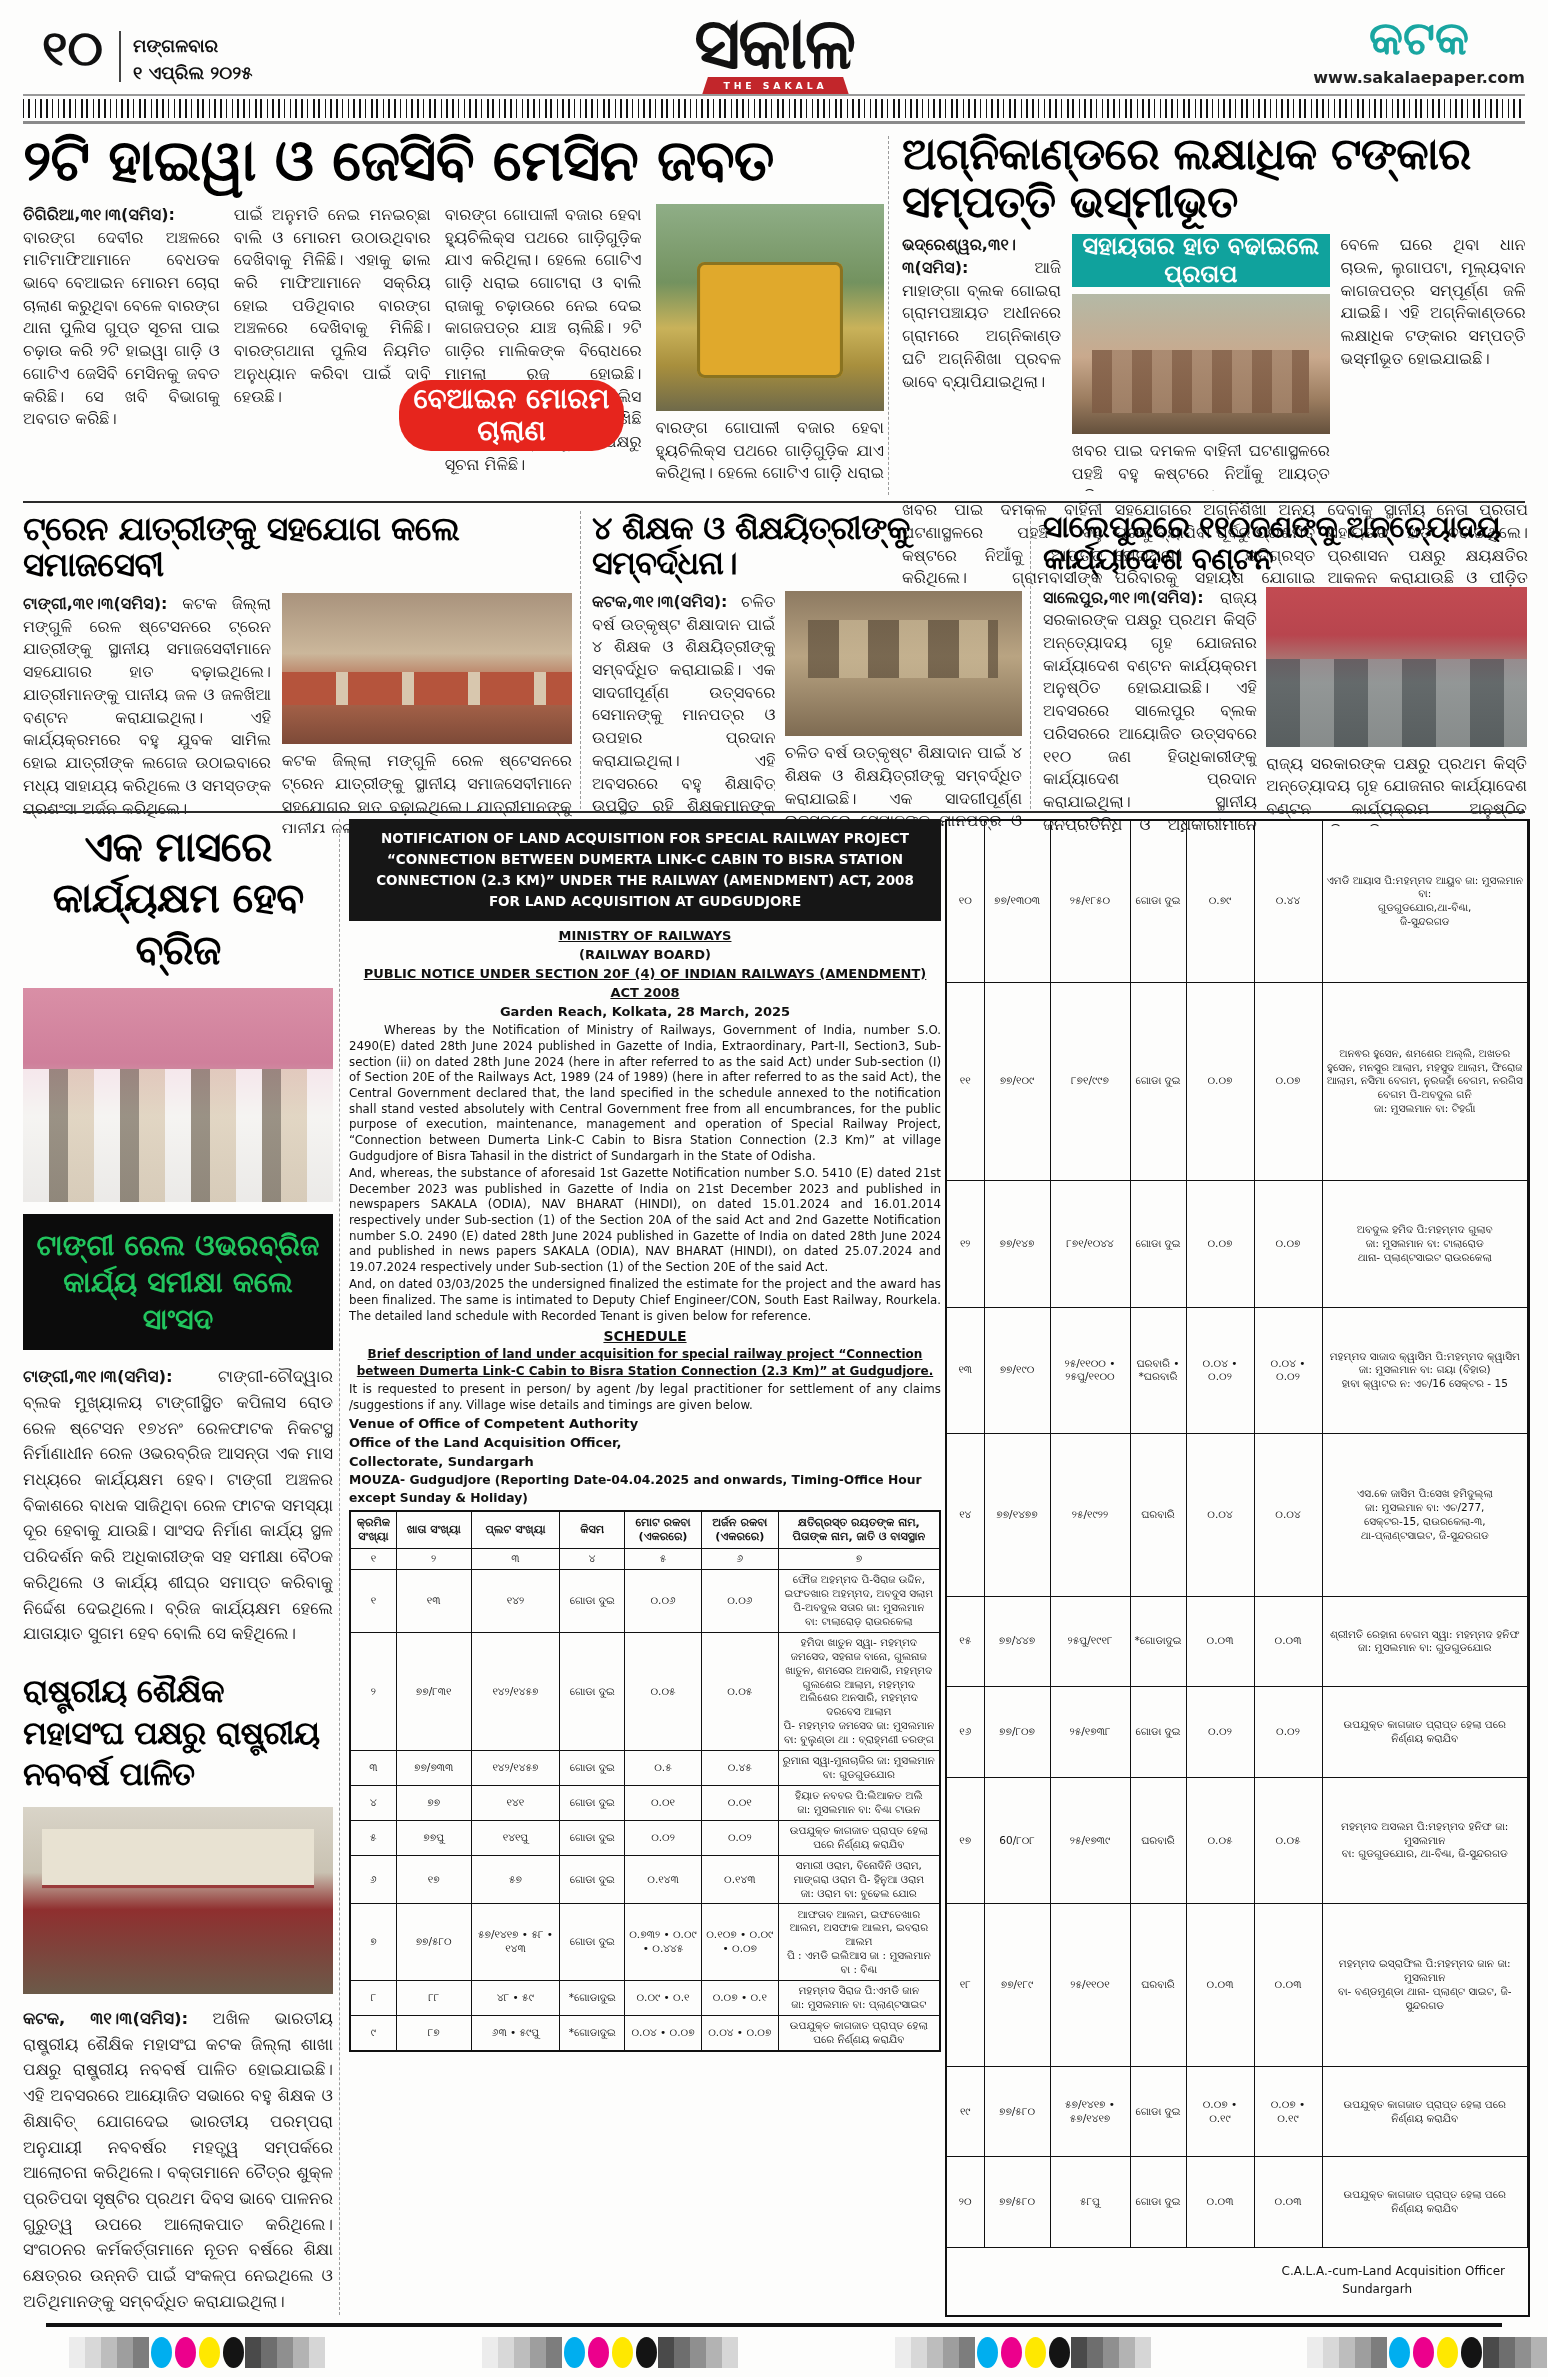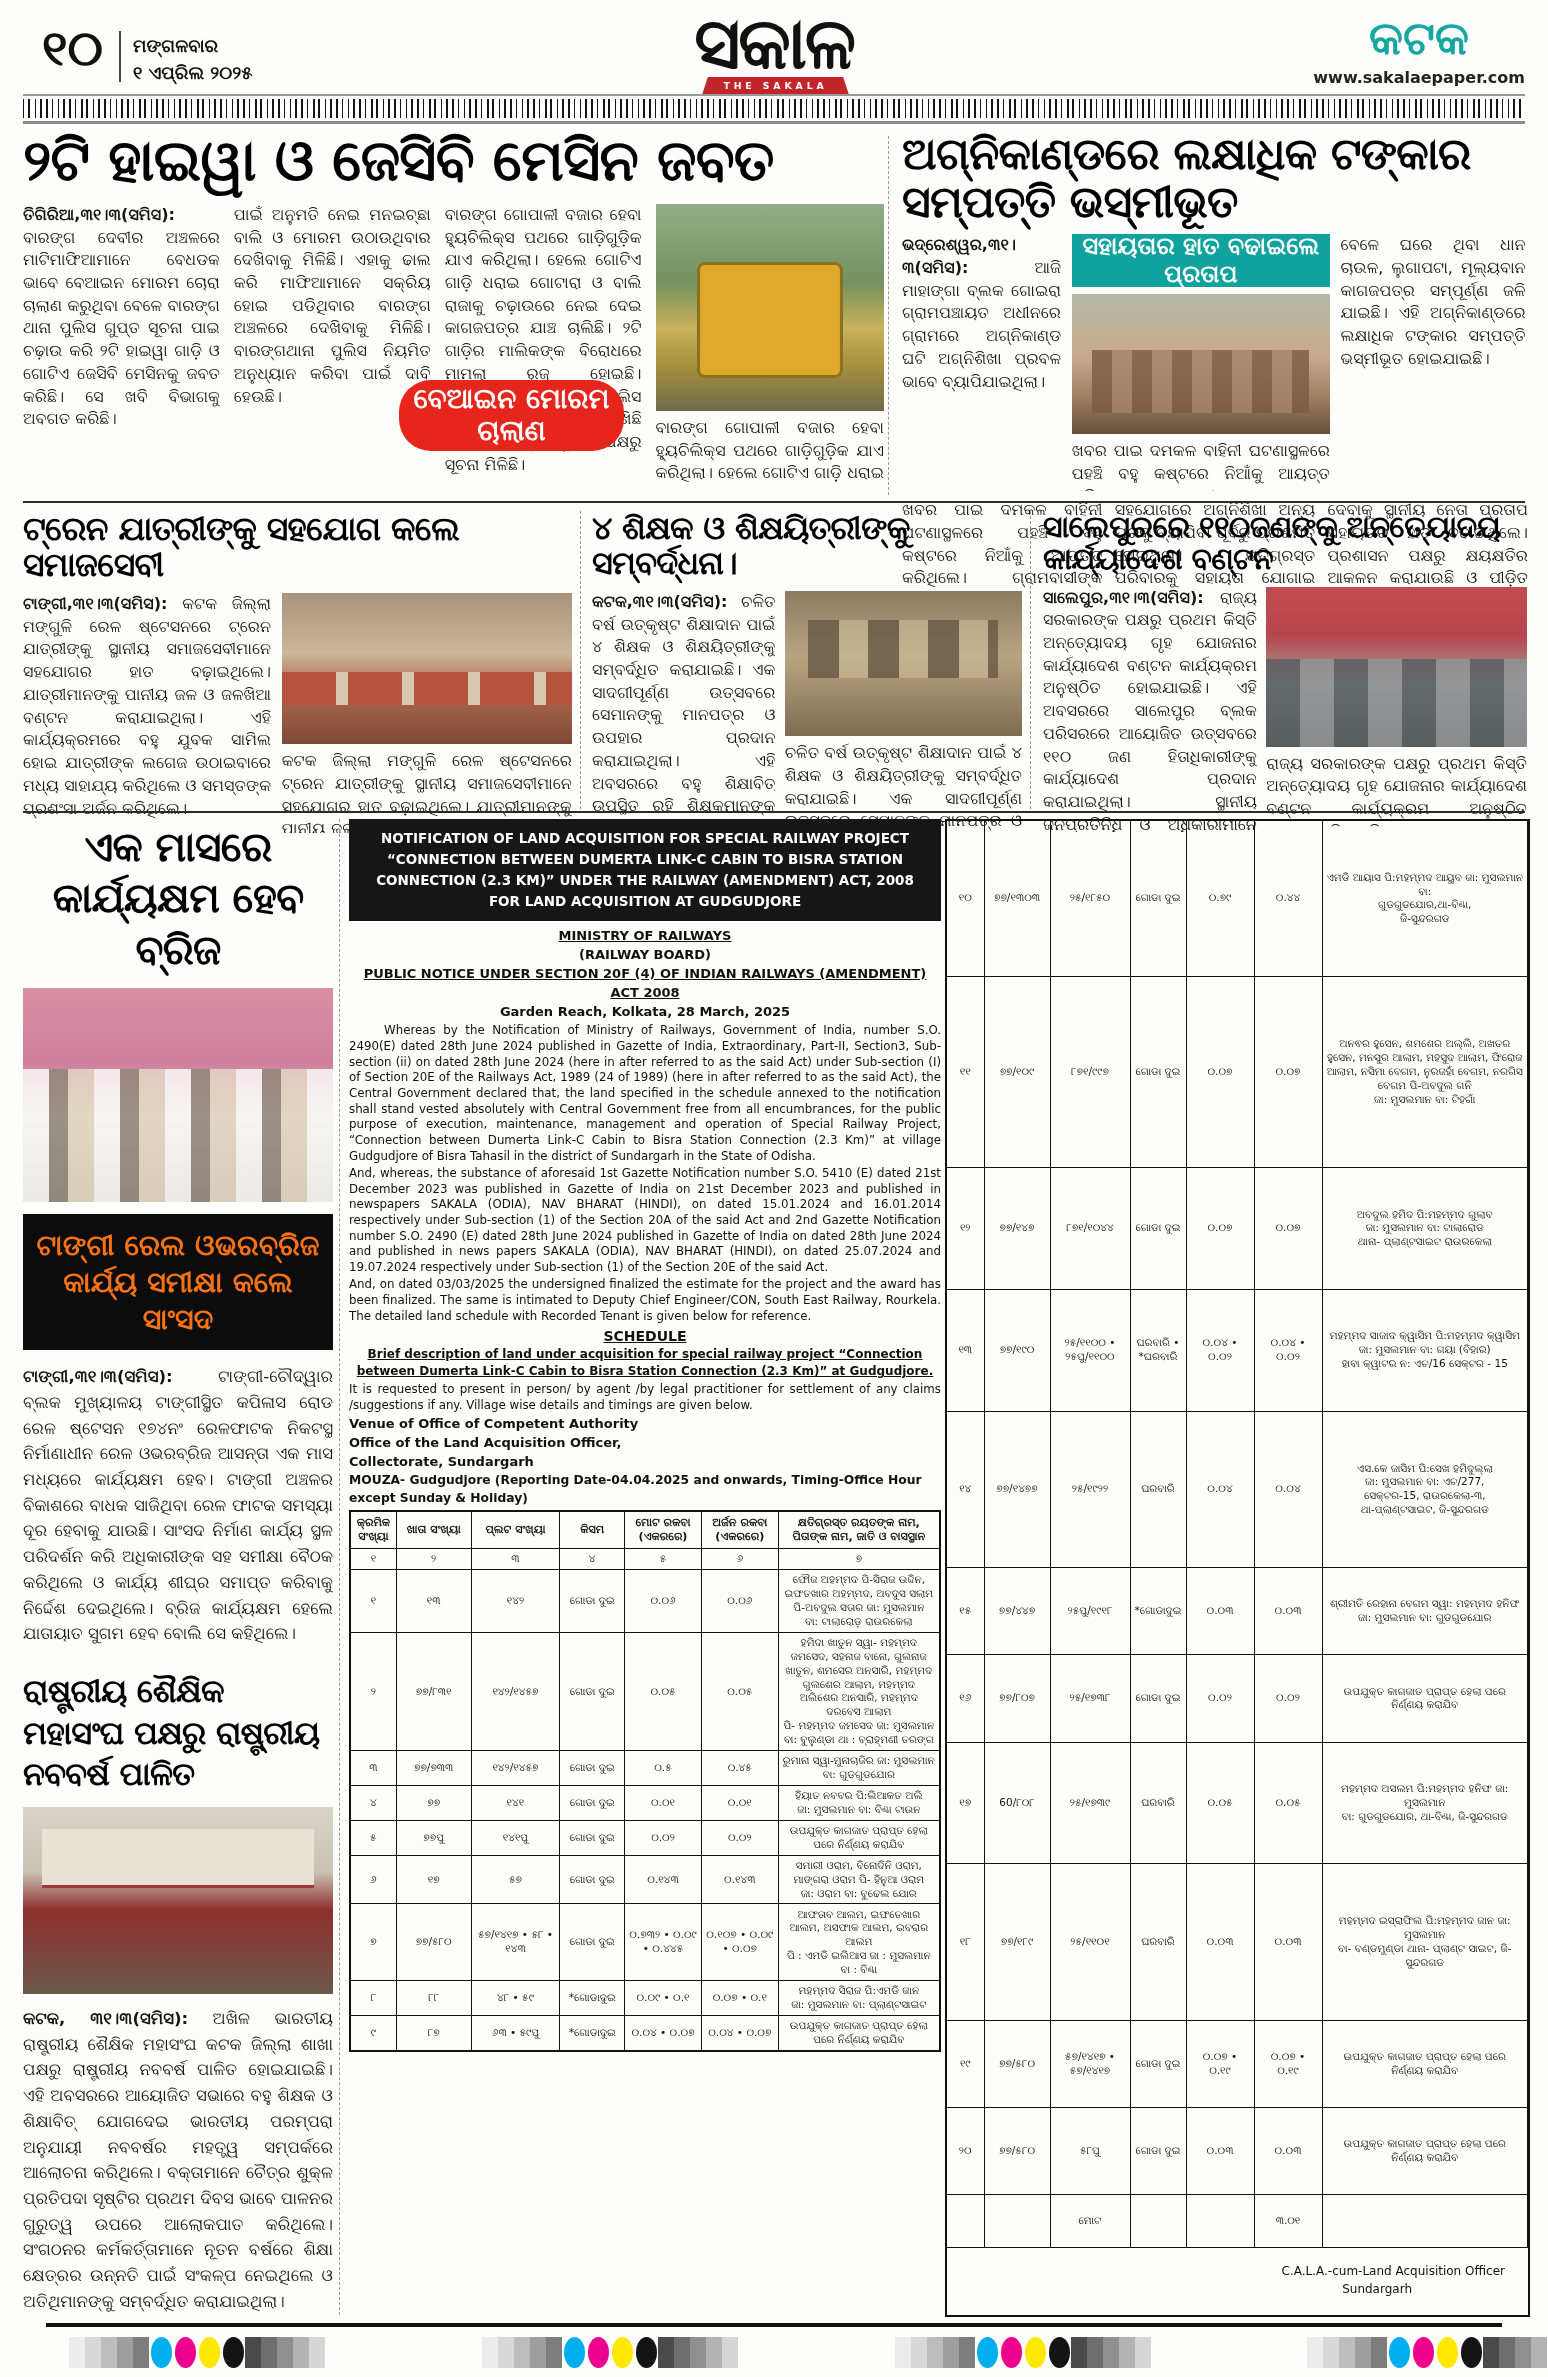--- a/index.html
+++ b/index.html
@@ -23,21 +23,21 @@
   .ph-crowd{background:linear-gradient(180deg,#d98fa6 0%,#cf7f9b 35%,#cfc9bd 60%,#9b948a 100%);}
   .ph-crowd:after{content:"";position:absolute;left:0;top:38%;width:100%;height:62%;background:repeating-linear-gradient(90deg,#ffffff 0 26px,#8d8477 26px 45px,#e6d9c5 45px 71px);opacity:.8;}
   .ph-banner{background:linear-gradient(180deg,#d9d4c8 0%,#c9c2b2 35%,#8f2f2f 55%,#6b5a49 100%);}
   .ph-banner:after{content:"";position:absolute;left:6%;top:12%;width:88%;height:30%;background:#e8e2d2;box-shadow:0 3.1px 0 #9a3b3b;}
   .vdash{border-left:1.5px dashed #9a9a9a;}
   .hline{background:#2a2a2a;}
   .redbox{background:#e6251d;color:#fff;font-weight:800;text-align:center;
           display:flex;align-items:center;justify-content:center;font-size:28px;line-height:1.15;border-radius:32px;}
   .tealbox{background:#10a29d;color:#fff;font-weight:800;text-align:center;font-size:24px;line-height:1.2;
            display:flex;align-items:center;justify-content:center;padding:4.6px 6.2px;}
-  .blackbox{background:#0c0c0c;color:#f97316;font-weight:800;text-align:center;font-size:28.5px;line-height:1.3;padding:12.3px 6.2px;}
+  .blackbox{background:#0c0c0c;color:#22c55e;font-weight:800;text-align:center;font-size:28.5px;line-height:1.3;padding:12.3px 6.2px;}
   .center{text-align:center;}
   .masthead-txt{font-size:71px;font-weight:900;letter-spacing:-2.3px;line-height:1;}
   .masthead-banner{background:#c2262b;color:#fff;font-size:9.3px;font-weight:700;letter-spacing:3.9px;
                    text-align:center;line-height:18px;clip-path:polygon(4% 0,96% 0,100% 100%,0 100%);}
   .edition-txt{color:#19a6a1;font-size:46px;font-weight:900;}
   .website-txt{font-size:16px;font-weight:700;color:#222;}
   .barcode{background:repeating-linear-gradient(90deg,#151515 0 1.5px,#fff 1.5px 5.4px,#151515 5.4px 7px,#fff 7px 11.6px);}
   .notice-title{background:#161616;color:#fff;font-weight:700;font-size:13.5px;line-height:1.55;text-align:center;padding:9.3px 12.3px;}
   .nt-line{font-weight:700;font-size:13px;line-height:1.45;}
   .u{text-decoration:underline;}
@@ -435,29 +435,20 @@
           </tr>
           <tr>
             <td>୨୦</td>
             <td>୭୭/୫୮୦</td>
             <td>୫୮ପୁ</td>
             <td>ଗୋଡା ଦୁଇ</td>
             <td>୦.୦୩</td>
             <td>୦.୦୩</td>
             <td>ଉପଯୁକ୍ତ କାଗଜାତ ପ୍ରାପ୍ତ ହେଲା ପରେ ନିର୍ଣ୍ଣୟ କରାଯିବ</td>
           </tr>
-          <tr>
-            <td></td>
-            <td></td>
-            <td>ମୋଟ</td>
-            <td></td>
-            <td></td>
-            <td>୩.୦୧</td>
-            <td></td>
-          </tr>
         </tbody>
     </table>
     <div class="signature">
       <div>C.A.L.A.-cum-Land Acquisition Officer</div>
       <div style="padding-right:93px;">Sundargarh</div>
     </div>
   </div>
 
   <div class="abs" style="left:46px;top:2323px;width:1456px;height:3.9px;background:#111;"></div>
   <div class="abs cal-strip" style="left:69px;top:2337px;">

